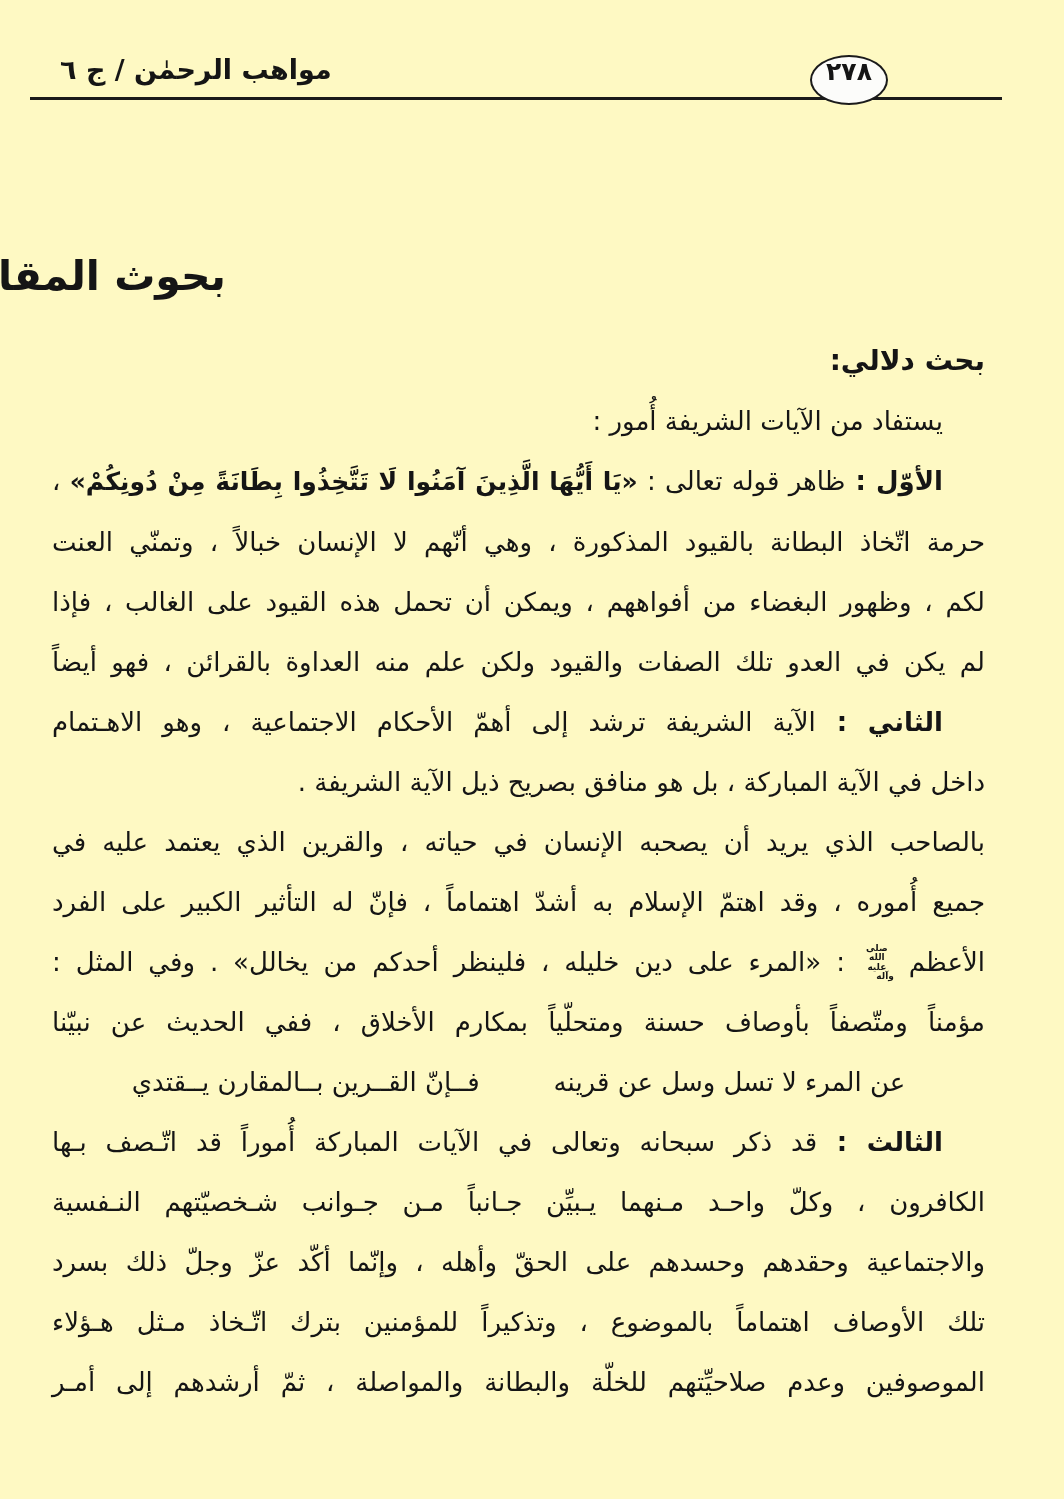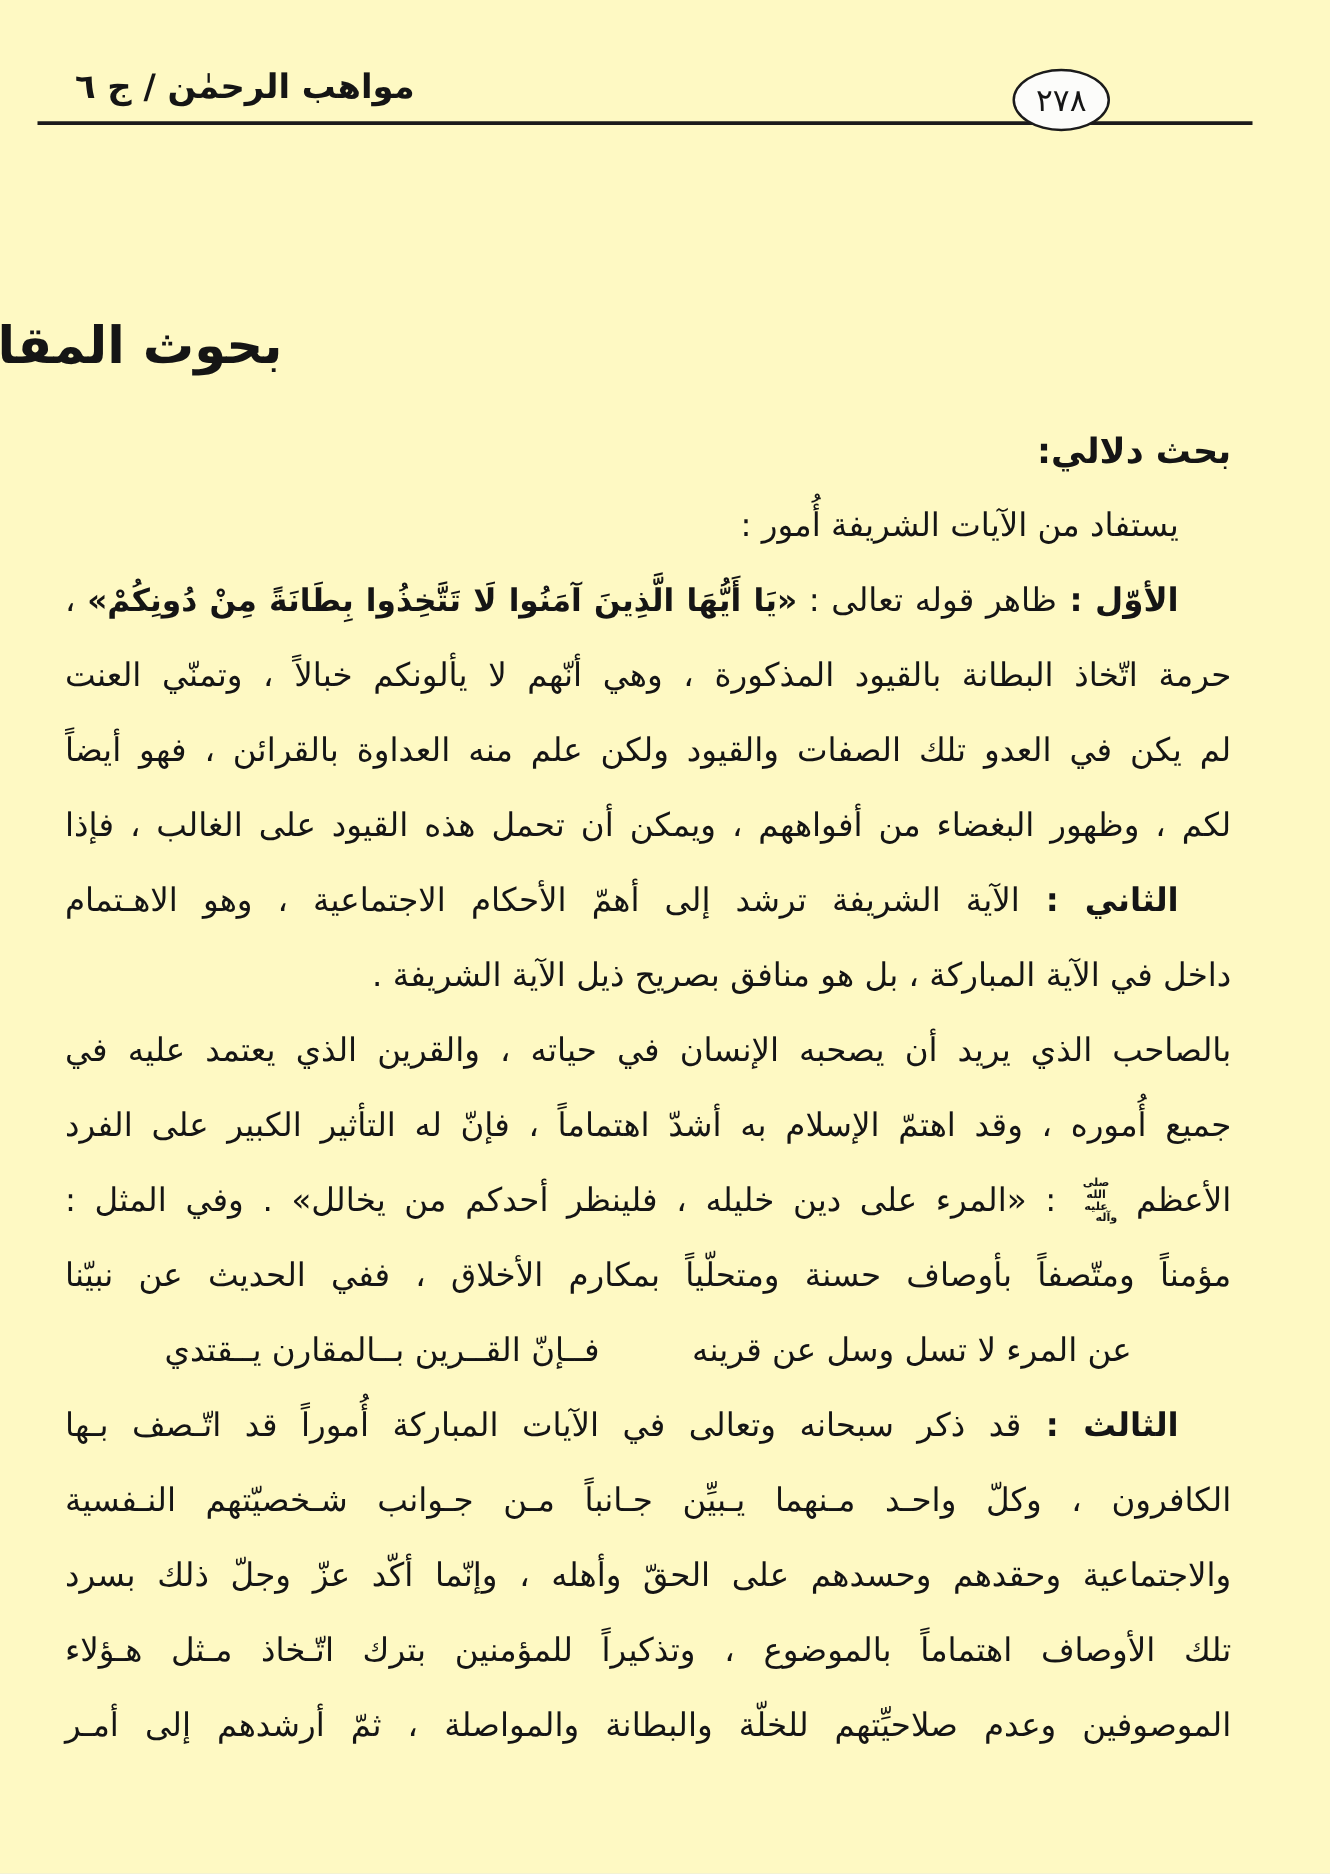--- a/index.html
+++ b/index.html
@@ -26,22 +26,22 @@
     left:62px;right:62px;top:97px;
     height:3px;background:#1b1b1b;
   }
   .page-num-oval{
     position:absolute;
     right:176px;top:55px;
     width:74px;height:46px;
     border:2.5px solid #1b1b1b;
     border-radius:50%;
     background:#fcfcfa;
-    display:flex;align-items:center;justify-content:center;
-    font-size:25px;font-weight:normal;
+    display:flex;align-items:flex-start;justify-content:center;
+    font-size:25px;font-weight:bold;
     z-index:2;
   }
   
   .page-title{
     position:absolute;
     top:252px;left:0;right:0;
     margin:0;
     text-align:left;
     font-size:41px;font-weight:bold;
   }
@@ -89,23 +89,23 @@
 
   <h1 class="page-title">بحوث المقام</h1>
 
   <main class="body">
 
     <div class="ln r heading">بحث دلالي:</div>
 
     <div class="ln r indent">يستفاد من الآيات الشريفة أُمور :</div>
 
     <div class="ln j indent"><span class="b">الأوّل : </span><span>ظاهر قوله تعالى : </span><span class="verse">«يَا أَيُّهَا الَّذِينَ آمَنُوا لَا تَتَّخِذُوا بِطَانَةً مِنْ دُونِكُمْ»</span><span> ،</span></div>
-    <div class="ln j">حرمة اتّخاذ البطانة بالقيود المذكورة ، وهي أنّهم لا يألونكم خبالاً ، وتمنّي العنت</div>
+    <div class="ln j">حرمة اتّخاذ البطانة بالقيود المذكورة ، وهي أنّهم لا الإنسان خبالاً ، وتمنّي العنت</div>
+    <div class="ln j">لكم ، وظهور البغضاء من أفواههم ، ويمكن أن تحمل هذه القيود على الغالب ، فإذا</div>
     <div class="ln j">لم يكن في العدو تلك الصفات والقيود ولكن علم منه العداوة بالقرائن ، فهو أيضاً</div>
-    <div class="ln j">لكم ، وظهور البغضاء من أفواههم ، ويمكن أن تحمل هذه القيود على الغالب ، فإذا</div>
     <div class="ln j indent"><span class="b">الثاني : </span><span>الآية الشريفة ترشد إلى أهمّ الأحكام الاجتماعية ، وهو الاهـتمام</span></div>
 
     <div class="ln r">داخل في الآية المباركة ، بل هو منافق بصريح ذيل الآية الشريفة .</div>
     <div class="ln j">بالصاحب الذي يريد أن يصحبه الإنسان في حياته ، والقرين الذي يعتمد عليه في</div>
     <div class="ln j">جميع أُموره ، وقد اهتمّ الإسلام به أشدّ اهتماماً ، فإنّ له التأثير الكبير على الفرد</div>
     <div class="ln j"><span>الأعظم</span> <span class="salutation">صلى الله عليه وآله</span><span> : «المرء على دين خليله ، فلينظر أحدكم من يخالل» . وفي المثل :</span></div>
     <div class="ln j">مؤمناً ومتّصفاً بأوصاف حسنة ومتحلّياً بمكارم الأخلاق ، ففي الحديث عن نبيّنا</div>
 
     <div class="ln poetry">
       <span>عن المرء لا تسل وسل عن قرينه</span>

